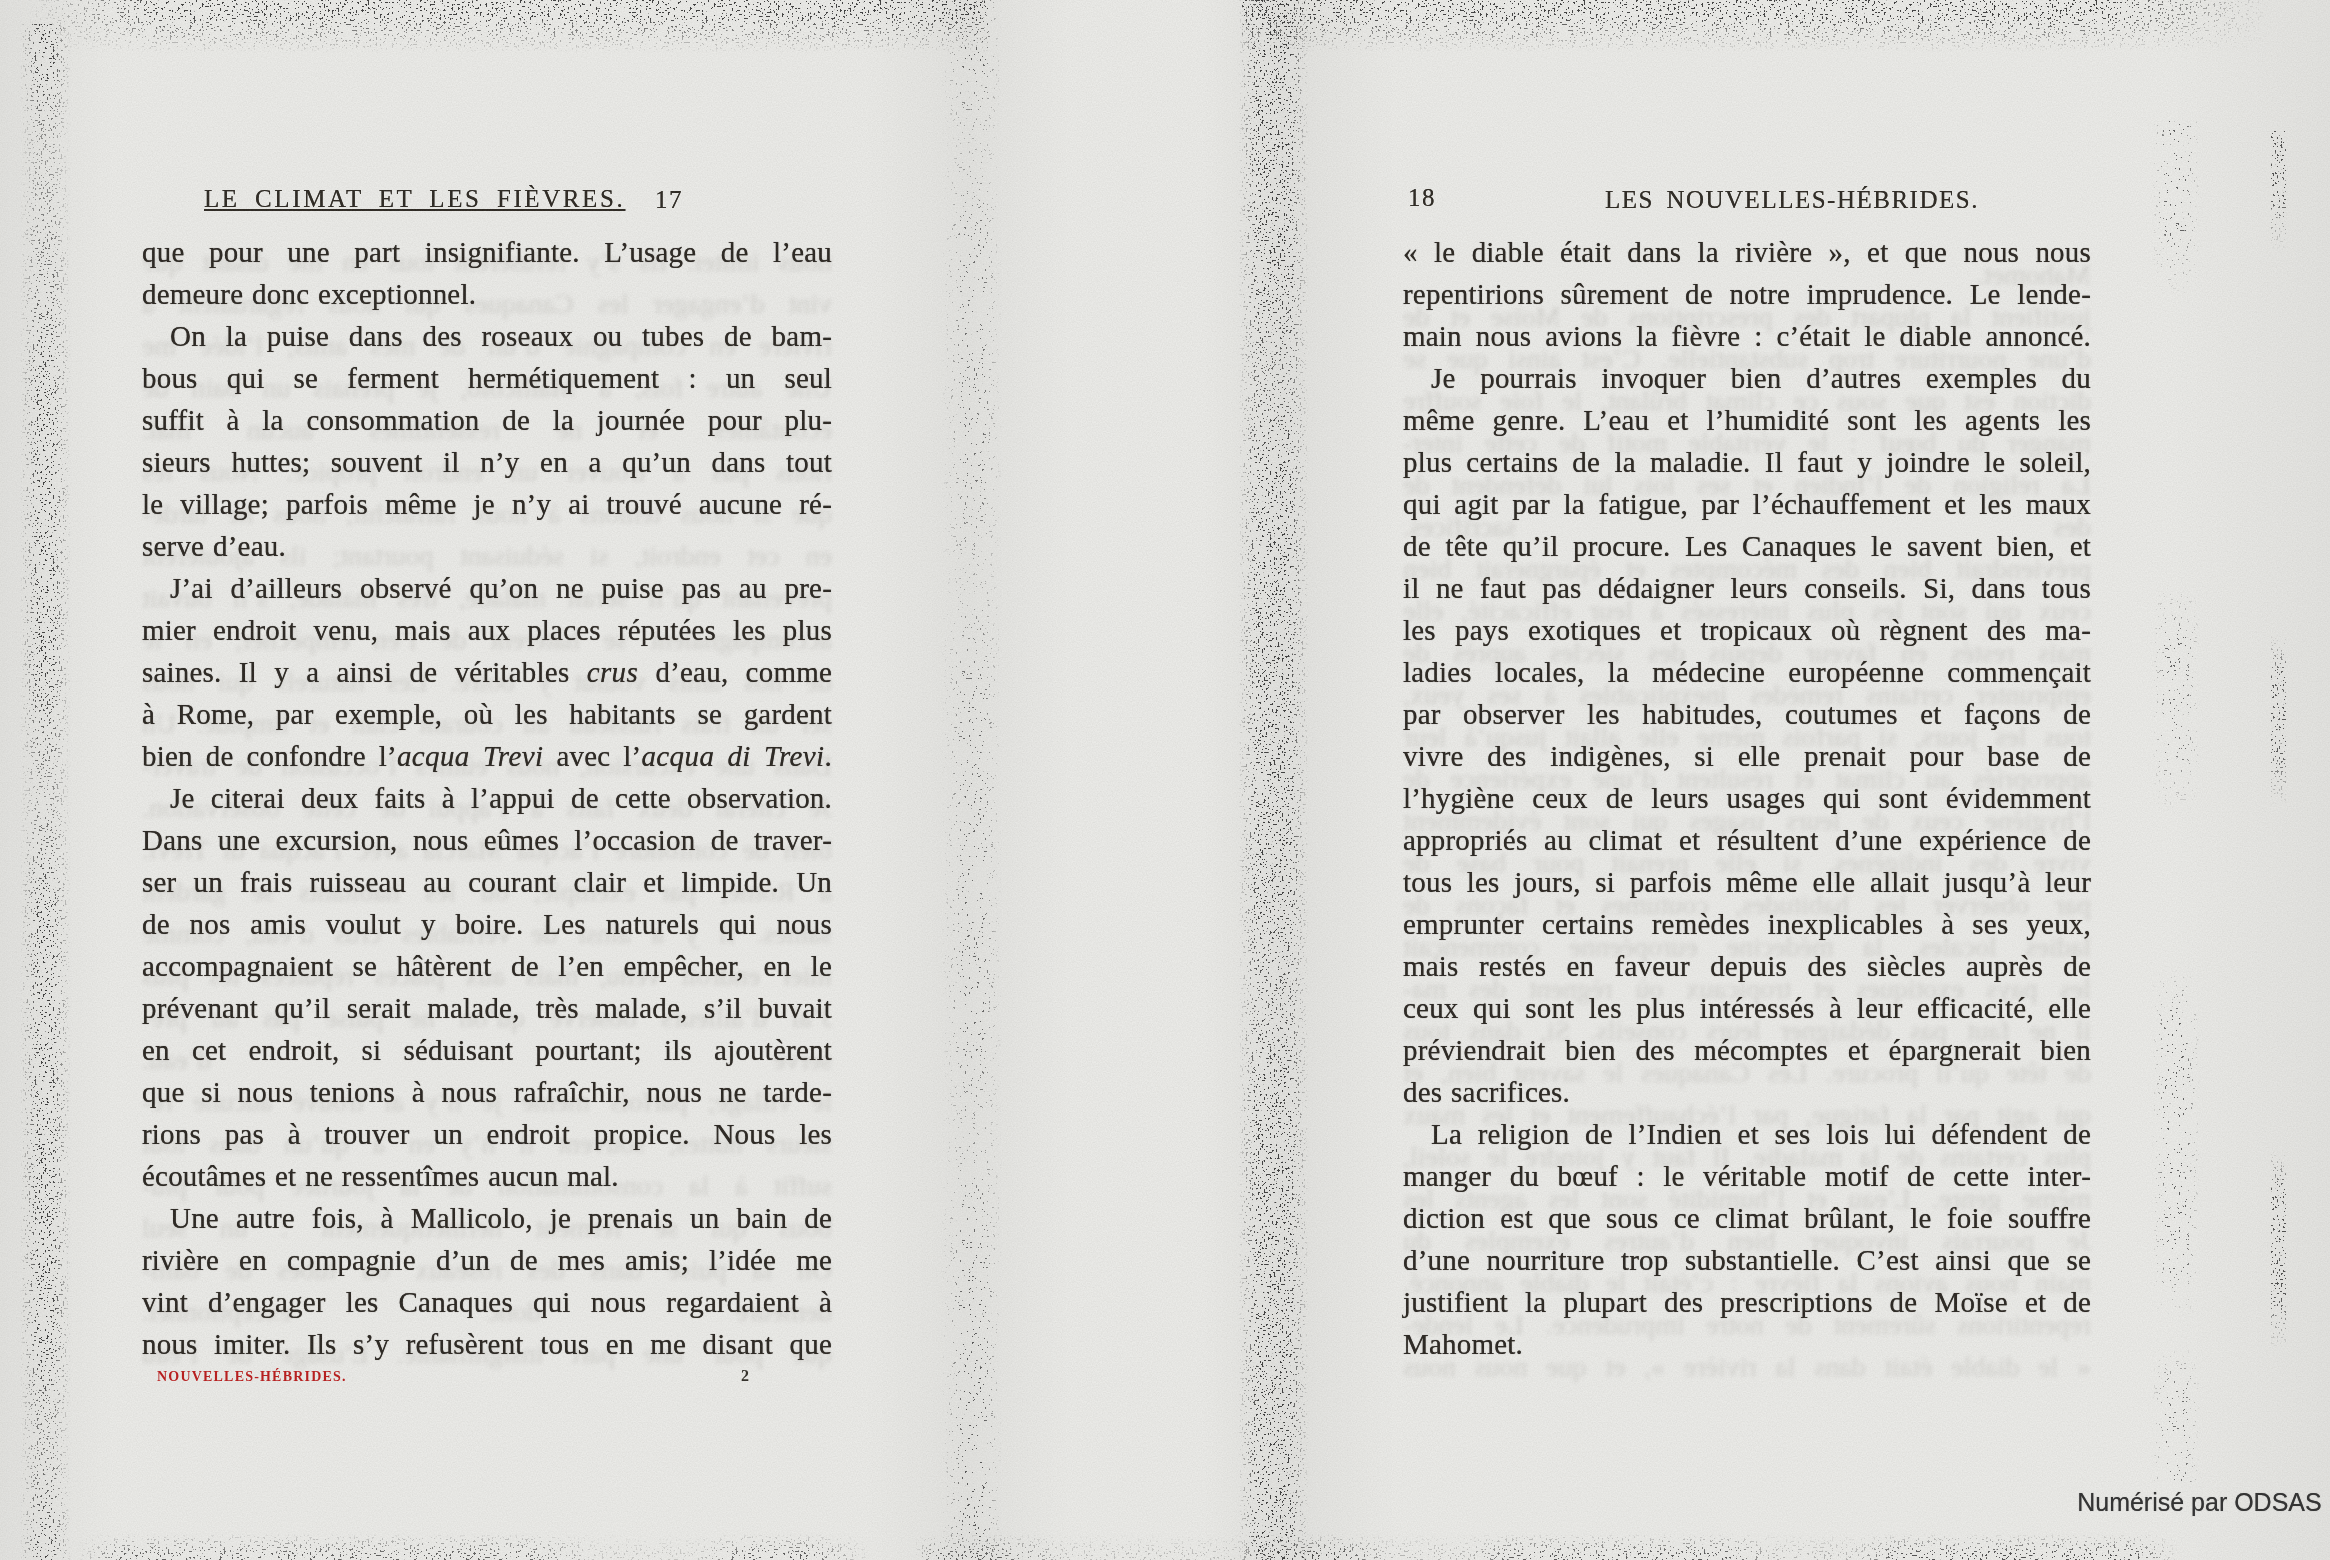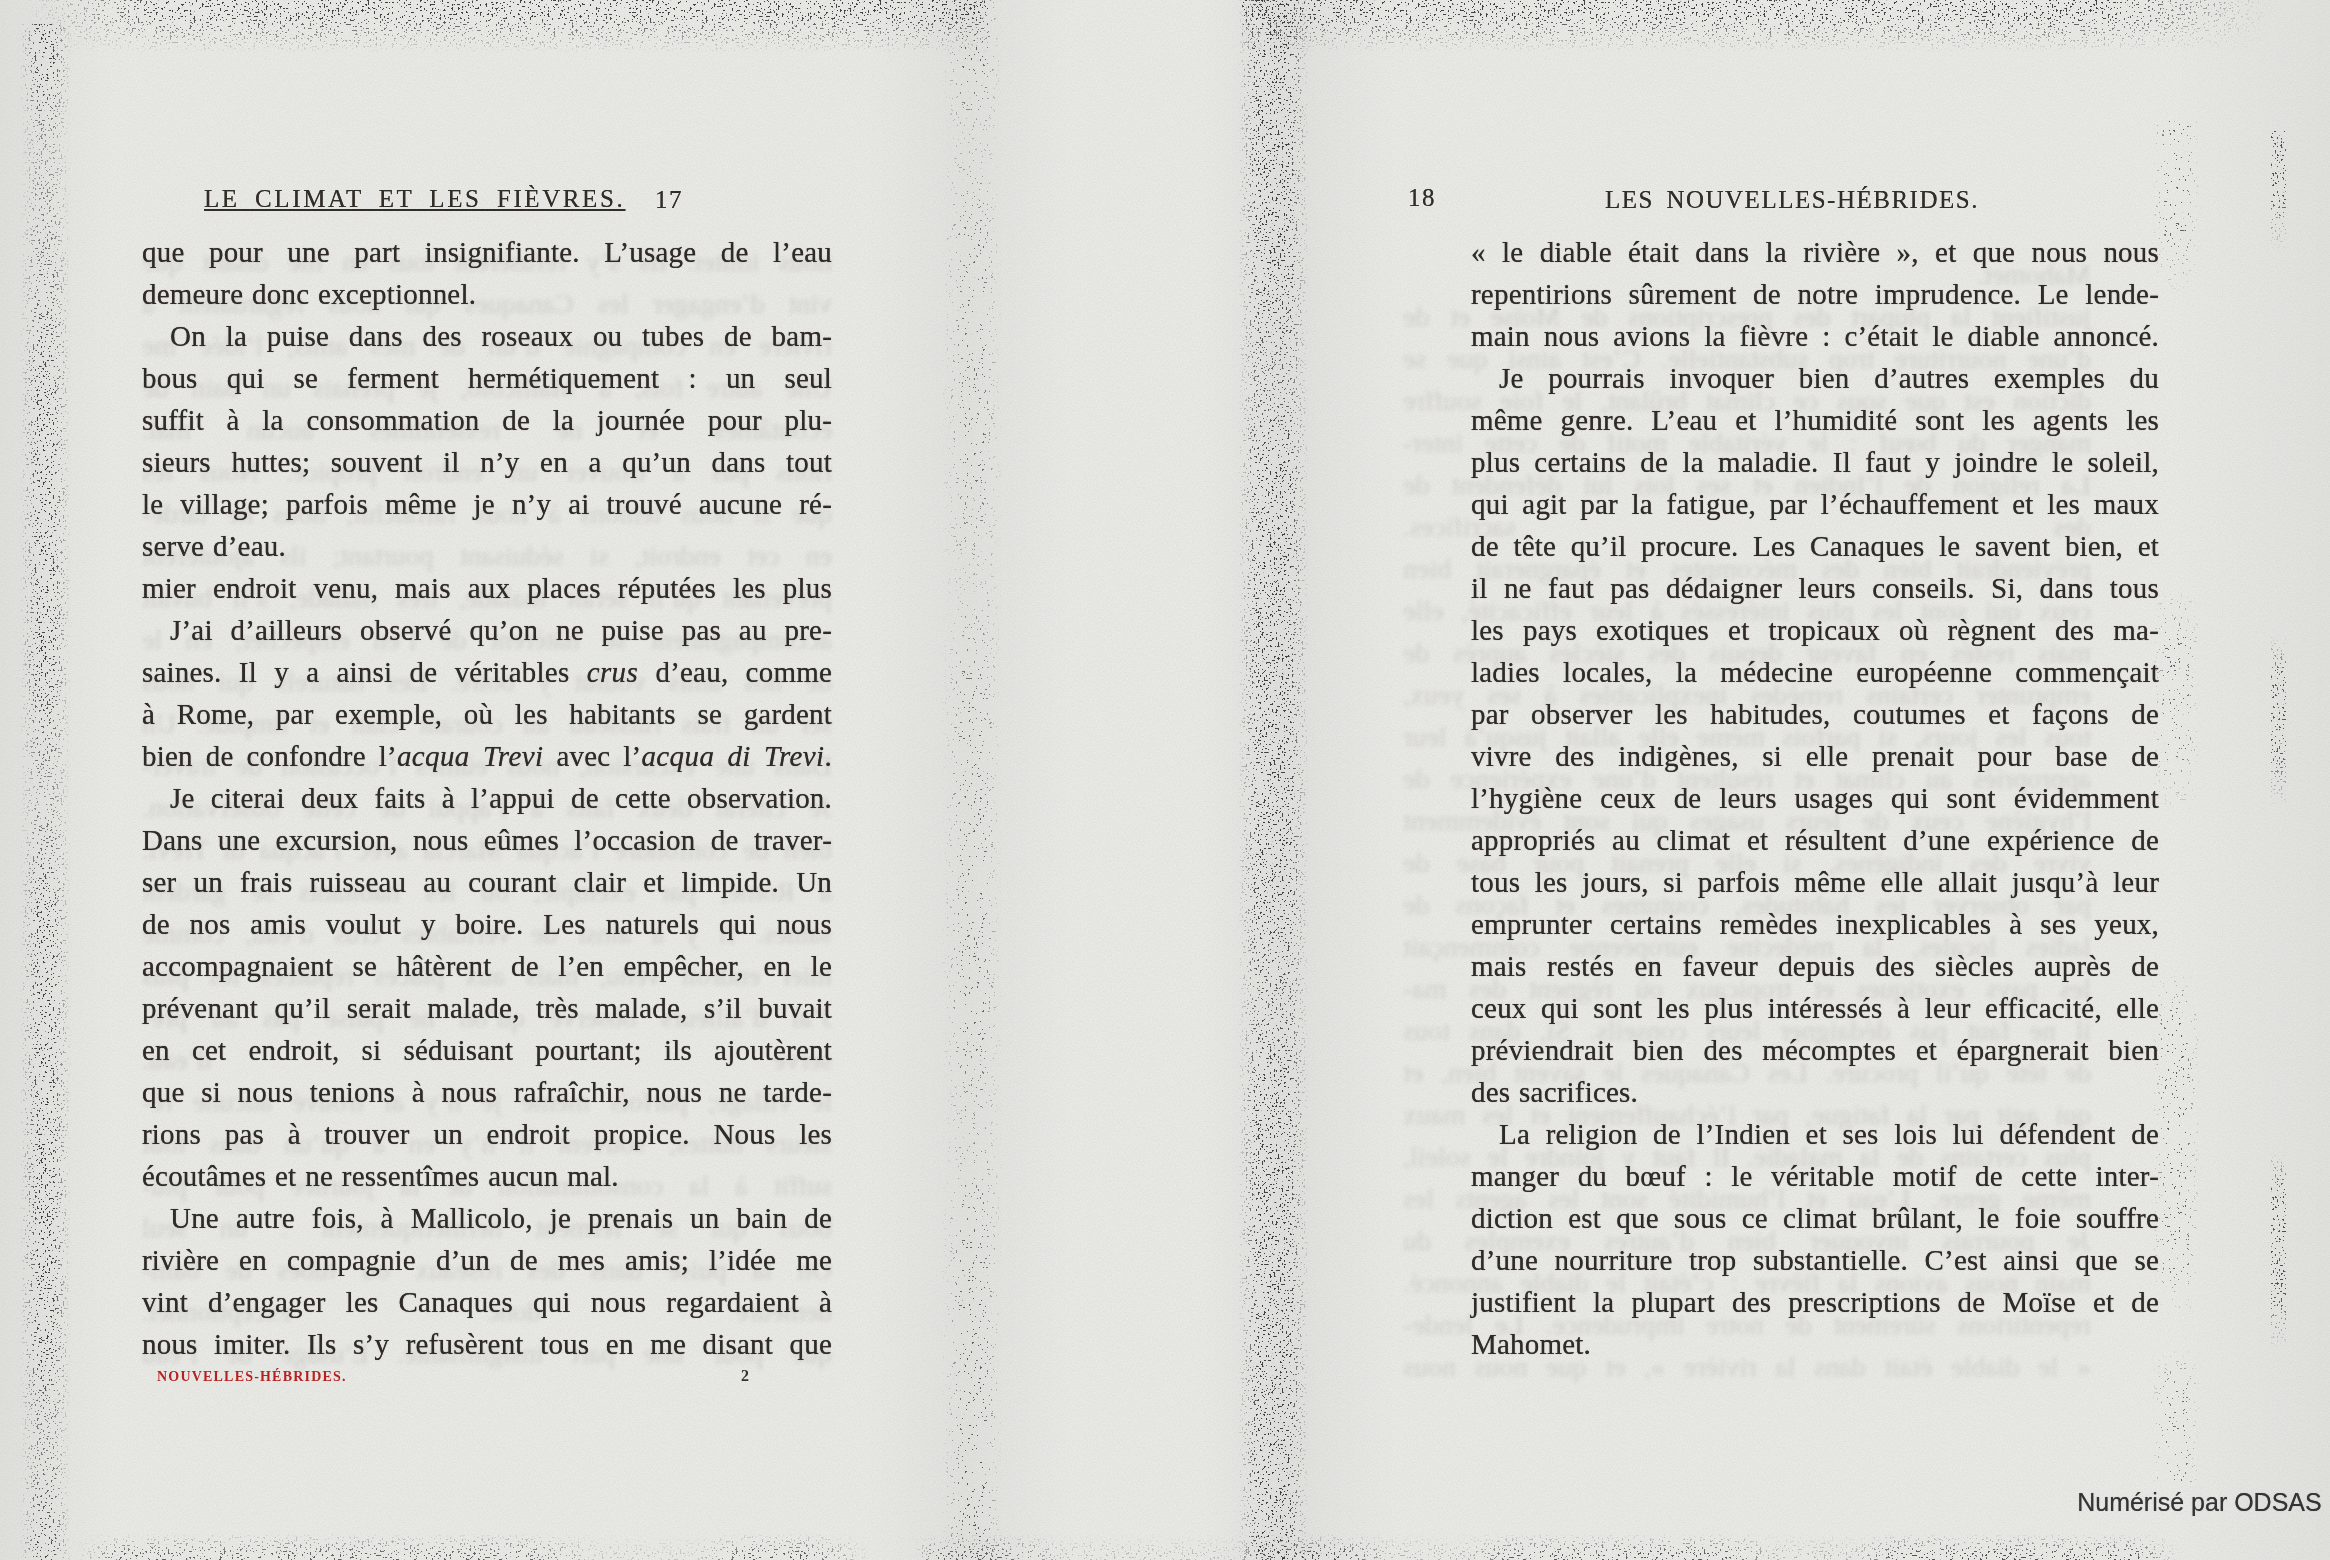--- a/index.html
+++ b/index.html
@@ -25,21 +25,21 @@
   }
 
   
   .body {
     position:absolute; width:690px;
     font-size:29px; line-height:42px;
     letter-spacing:0.2px; word-spacing:1.4px;
     text-shadow:0 0 0.7px rgba(43,39,34,0.85);
   }
   #lp-body { left:142px; top:231px; }
-  #rp-body { left:1471px; top:231px; width:688px; }
+  #rp-body { left:1403px; top:231px; width:688px; }
 
   .line { text-align:justify; text-align-last:justify; }
   .line.last { text-align-last:left; }
   .line.indent { text-indent:28px; }
   .line i { font-style:italic; letter-spacing:0.4px; }
 
   
   .ghost {
     position:absolute; width:690px;
     font-size:28px; line-height:42px;
@@ -199,22 +199,22 @@
 
     <div class="body" id="lp-body">
         <div class="line">que pour une part insignifiante. L’usage de l’eau</div>
         <div class="line last">demeure donc exceptionnel.</div>
         <div class="line indent">On la puise dans des roseaux ou tubes de bam-</div>
         <div class="line">bous qui se ferment hermétiquement : un seul</div>
         <div class="line">suffit à la consommation de la journée pour plu-</div>
         <div class="line">sieurs huttes; souvent il n’y en a qu’un dans tout</div>
         <div class="line">le village; parfois même je n’y ai trouvé aucune ré-</div>
         <div class="line last">serve d’eau.</div>
+        <div class="line indent">J’ai d’ailleurs observé qu’on ne puise pas au pre-</div>
         <div class="line">mier endroit venu, mais aux places réputées les plus</div>
-        <div class="line indent">J’ai d’ailleurs observé qu’on ne puise pas au pre-</div>
         <div class="line">saines. Il y a ainsi de véritables <i>crus</i> d’eau, comme</div>
         <div class="line">à Rome, par exemple, où les habitants se gardent</div>
         <div class="line">bien de confondre l’<i>acqua Trevi</i> avec l’<i>acqua di Trevi</i>.</div>
         <div class="line indent">Je citerai deux faits à l’appui de cette observation.</div>
         <div class="line">Dans une excursion, nous eûmes l’occasion de traver-</div>
         <div class="line">ser un frais ruisseau au courant clair et limpide. Un</div>
         <div class="line">de nos amis voulut y boire. Les naturels qui nous</div>
         <div class="line">accompagnaient se hâtèrent de l’en empêcher, en le</div>
         <div class="line">prévenant qu’il serait malade, très malade, s’il buvait</div>
         <div class="line">en cet endroit, si séduisant pourtant; ils ajoutèrent</div>

